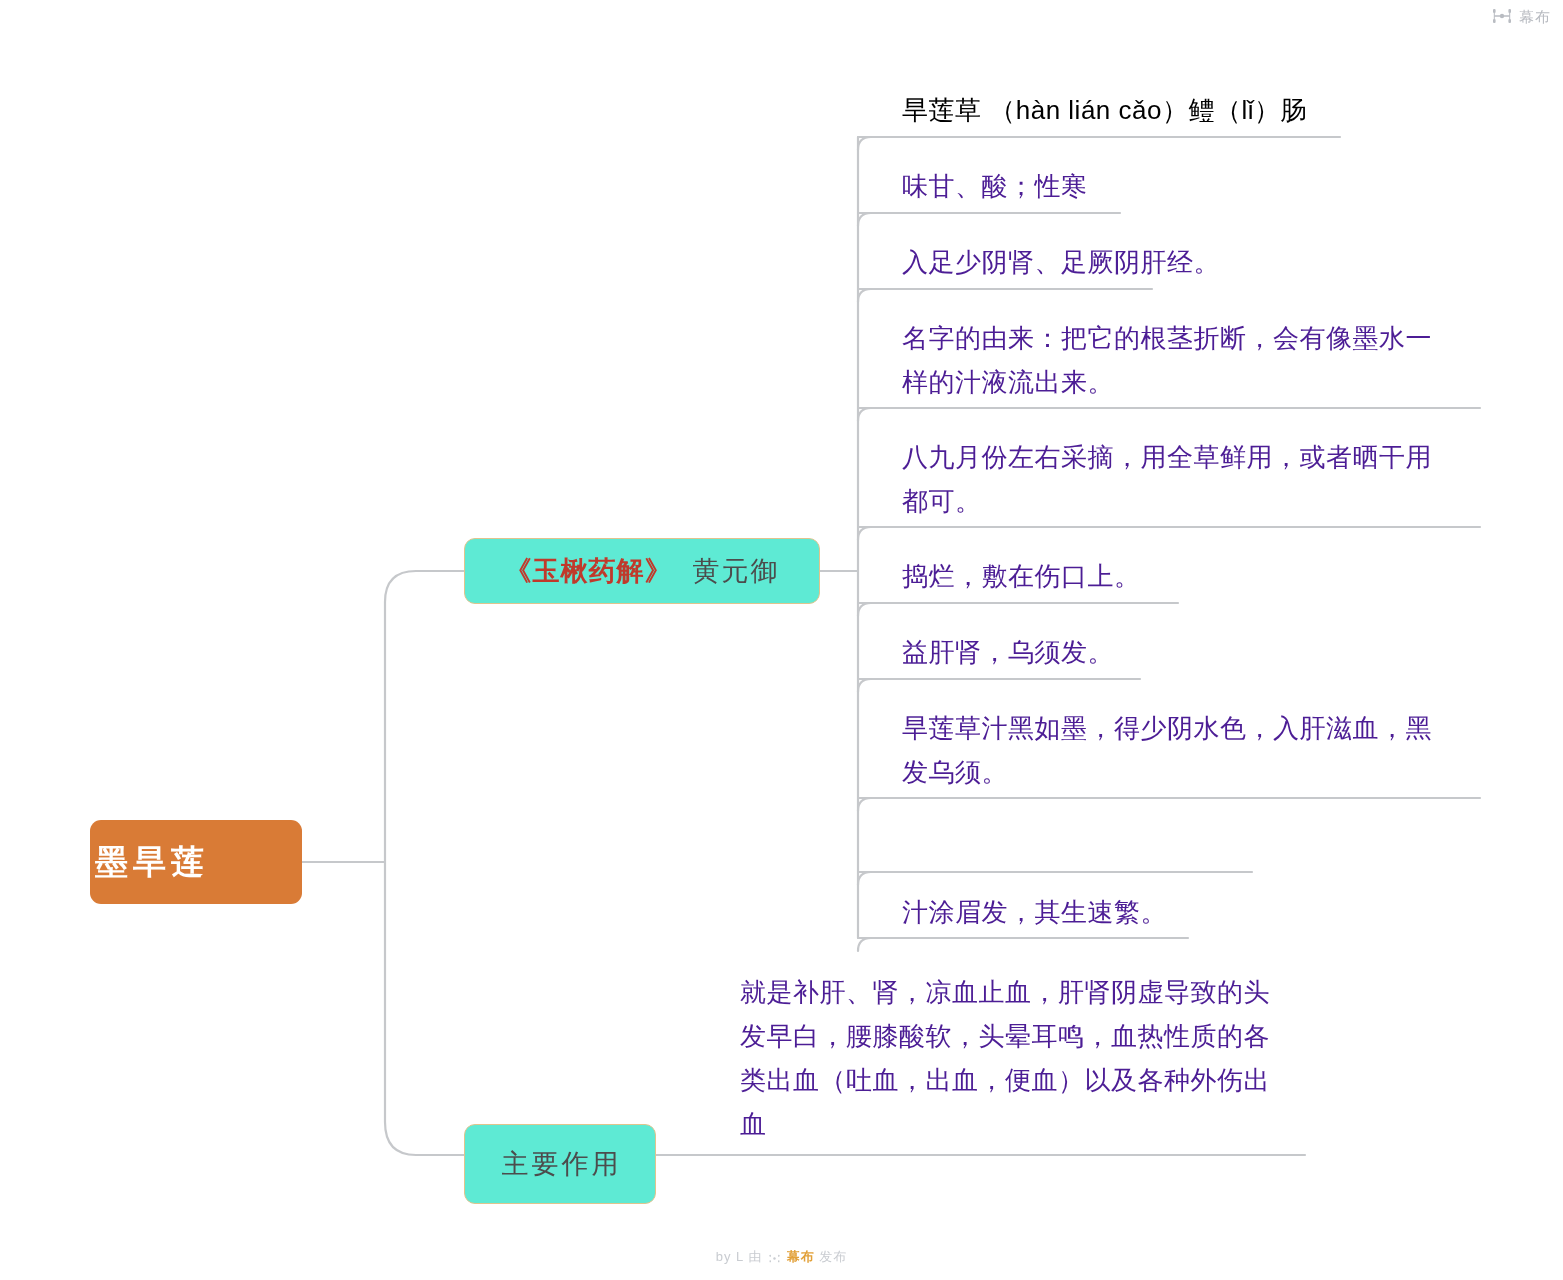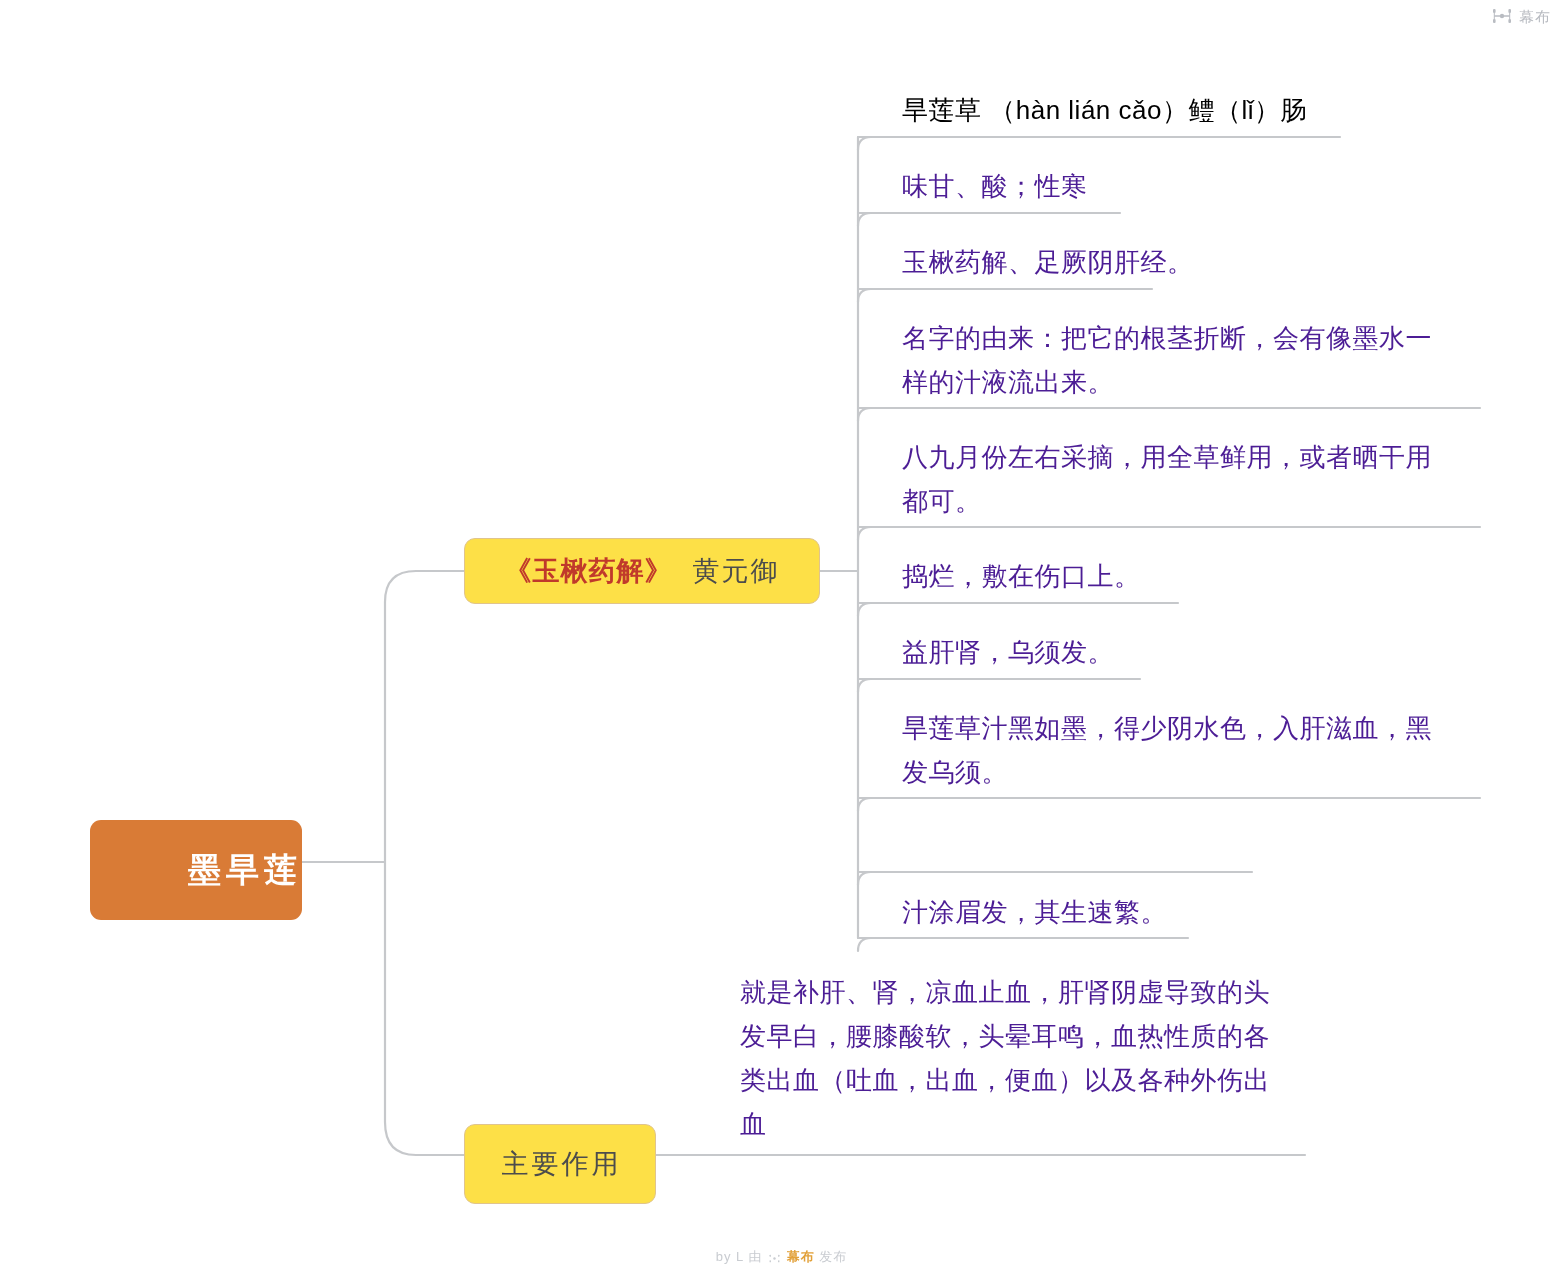--- a/index.html
+++ b/index.html
@@ -25,35 +25,35 @@
     color: #b9bcc2;
     font-size: 15px;
     letter-spacing: 1px;
   }
   .mb-glyph { display: block; }
 
   
   #root-node {
     position: absolute;
     left: 90px; top: 820px;
-    width: 212px; height: 100px;
+    width: 212px; height: 84px;
     background: #d97b36;
     border-radius: 11px;
-    display: flex; align-items: center; justify-content: flex-end;
+    display: flex; align-items: center; justify-content: flex-start;
     color: #ffffff;
     font-size: 33px;
     font-weight: 600;
     letter-spacing: 5px;
     text-indent: 5px;
   }
 
   
   .branch-node {
     position: absolute;
-    background: #fde047;
+    background: #5eead4;
     border: 1.6px solid #e0c48d;
     border-radius: 11px;
     display: flex; align-items: center; justify-content: center;
     white-space: nowrap;
     color: #4c4c4c;
     font-size: 27px;
     letter-spacing: 1px;
     padding: 0 20px;
   }
   #branch-yuqiu {
@@ -191,21 +191,21 @@
   </div>
 
   <div id="branch-zhuyao" class="branch-node">
     <span>主要作用</span>
   </div>
 
   <div class="leaf leaf-title" style="left:902px; top:88px; width:640px;">旱莲草 （hàn lián cǎo）鳢（lǐ）肠</div>
 
   <div class="leaf" style="left:902px; top:164px; width:640px;">味甘、酸；性寒</div>
 
-  <div class="leaf" style="left:902px; top:240px; width:640px;">玉楸药解、足厥阴肝经。</div>
+  <div class="leaf" style="left:902px; top:240px; width:640px;">入足少阴肾、足厥阴肝经。</div>
 
   <div class="leaf" style="left:902px; top:316px; width:600px;">名字的由来：把它的根茎折断，会有像墨水一
 样的汁液流出来。</div>
 
   <div class="leaf" style="left:902px; top:435px; width:600px;">八九月份左右采摘，用全草鲜用，或者晒干用
 都可。</div>
 
   <div class="leaf" style="left:902px; top:554px; width:640px;">捣烂，敷在伤口上。</div>
 
   <div class="leaf" style="left:902px; top:630px; width:640px;">益肝肾，乌须发。</div>

